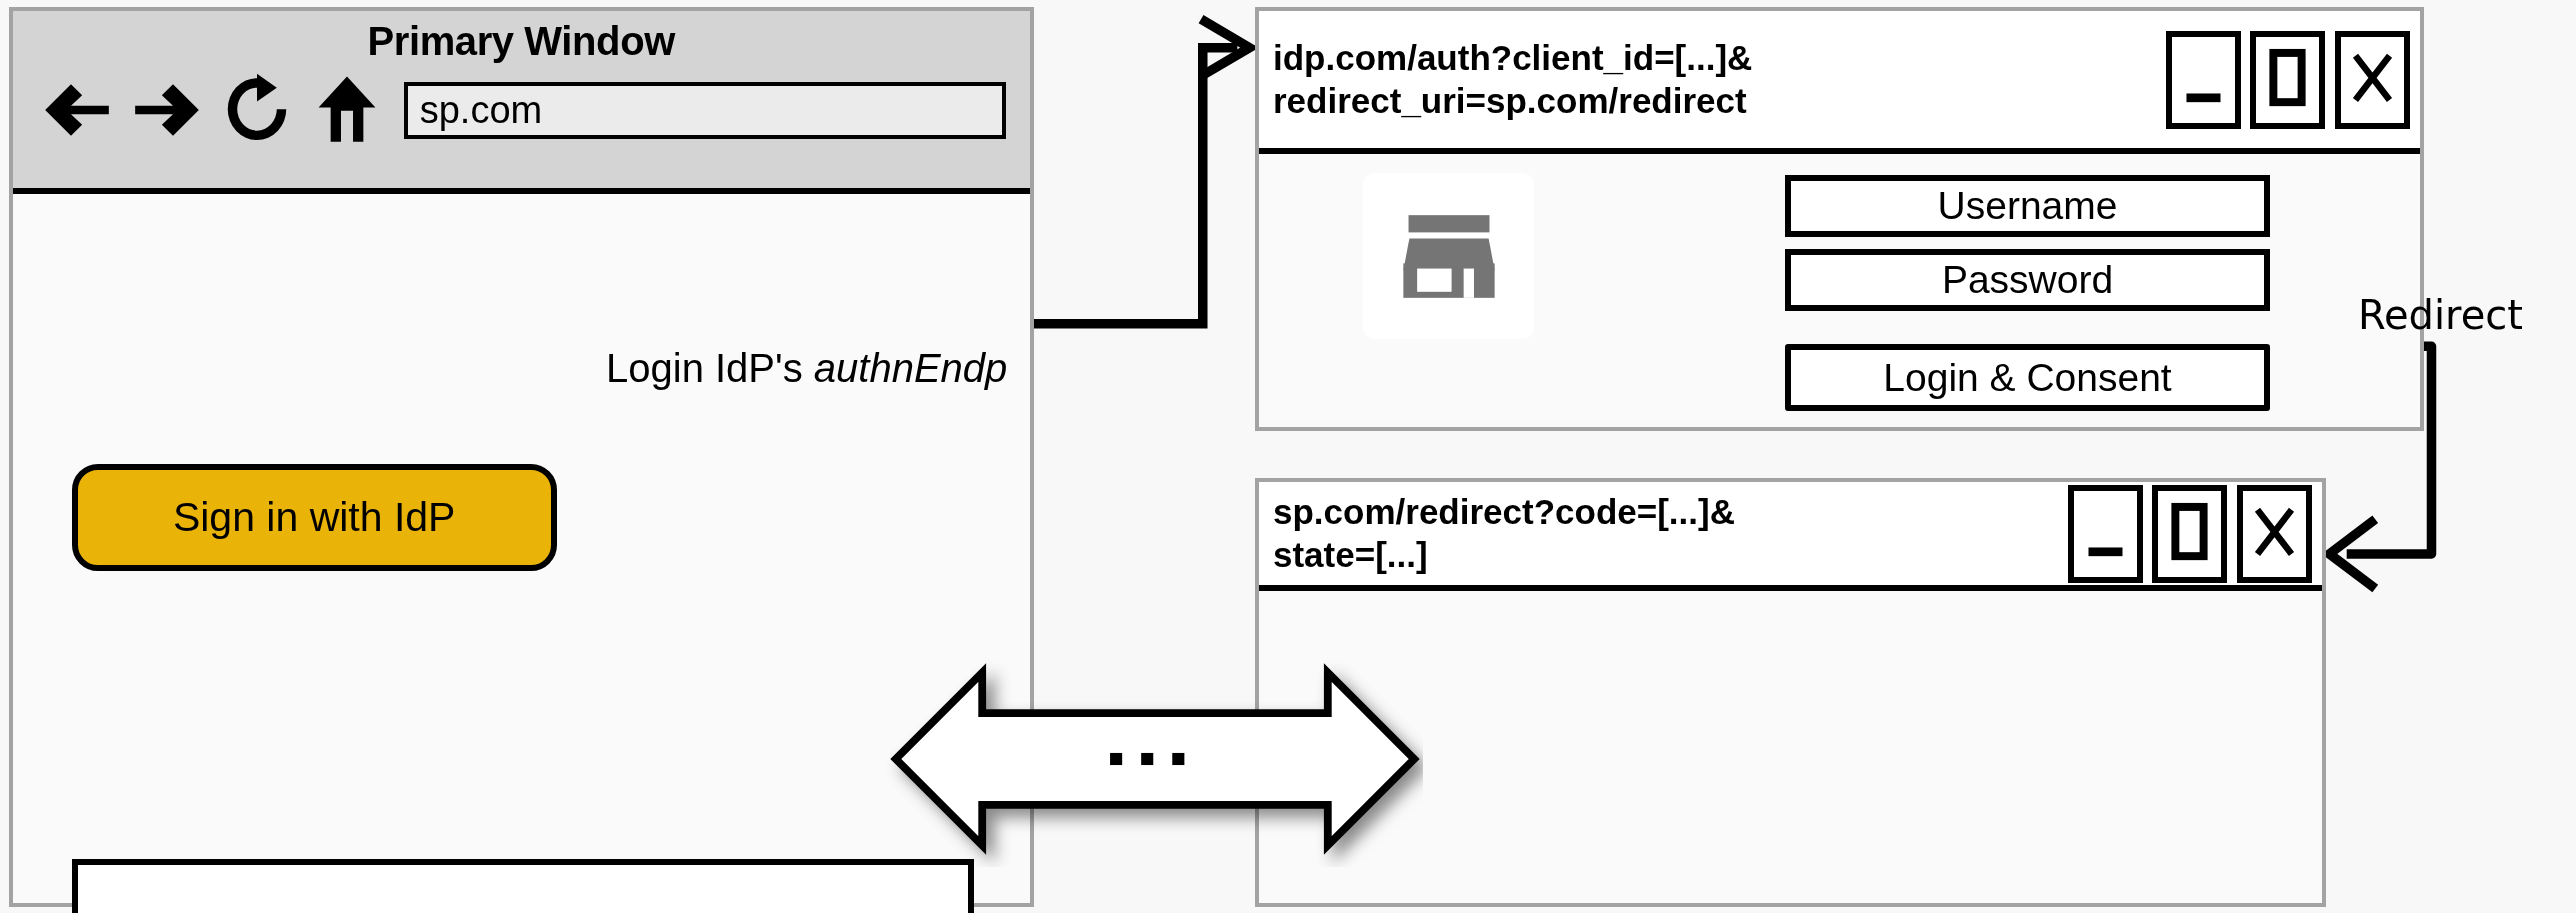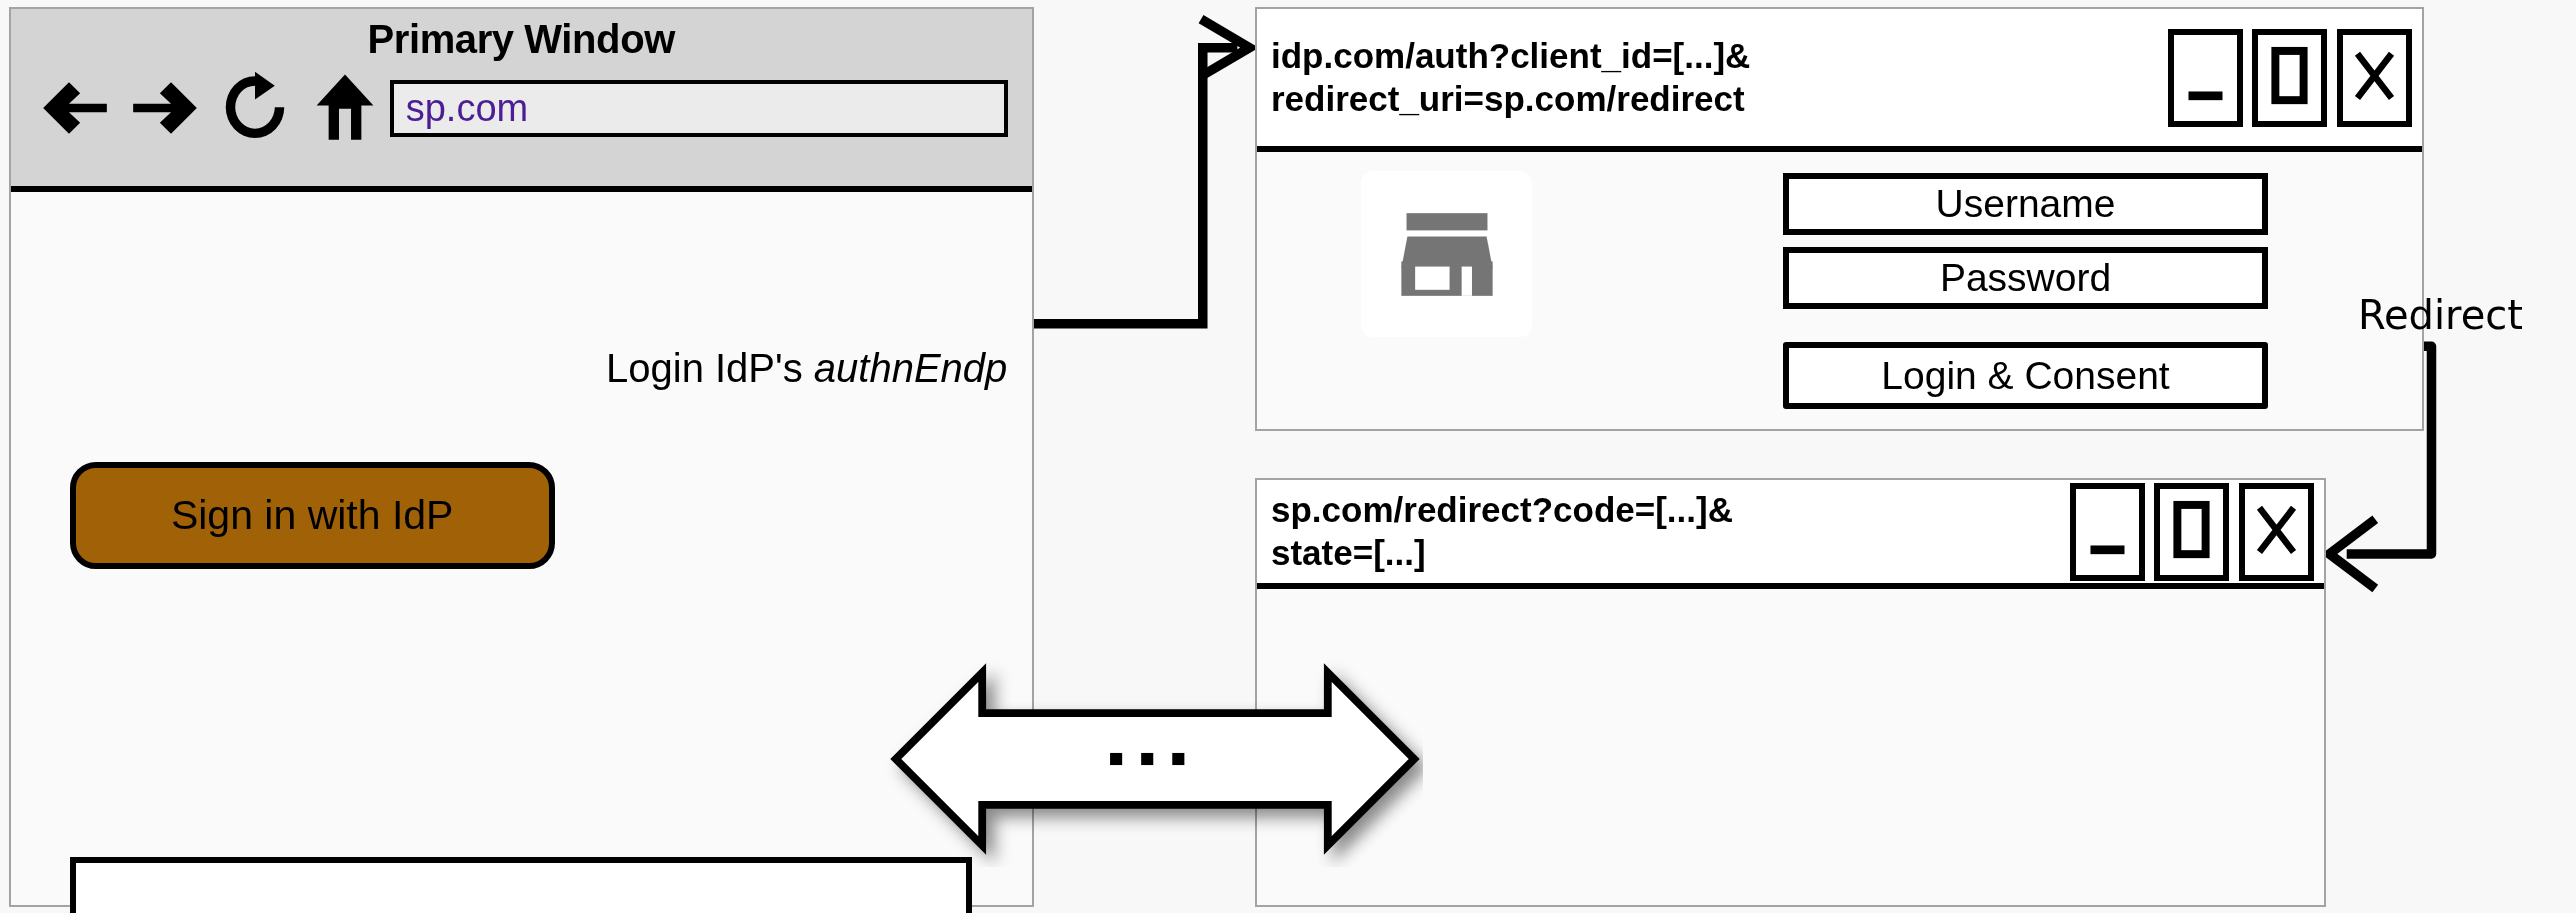--- a/index.html
+++ b/index.html
@@ -12,21 +12,21 @@
     overflow: hidden;
     font-family: "Liberation Sans", sans-serif;
     -webkit-font-smoothing: antialiased;
   }
   .stage { position: absolute; inset: 0; }
 
   
   .win {
     position: absolute;
     background: #fafafa;
-    border: 2px solid #a3a3a3;
+    border: 4px solid #a3a3a3;
     box-sizing: border-box;
     z-index: 5;
   }
   .win-title {
     box-sizing: border-box;
     display: flex;
     align-items: center;
     border-bottom: 6px solid #000;
   }
 
@@ -60,42 +60,43 @@
     gap: 0;
   }
   .nav-ico {
     width: 90px; height: 74px;
     display: flex; align-items: center; justify-content: center;
     flex: 0 0 auto;
   }
   .nav-ico svg { display: block; }
   .urlbar {
     flex: 1 1 auto;
+    margin-left: 12px;
     margin-right: 5.2px;
     height: 57px;
     background: #ebebeb;
     border: 4.3px solid #000;
     box-sizing: border-box;
     display: flex;
     align-items: center;
     padding-left: 12px;
     font-size: 38px;
-    color: #4c1d95;
+    color: #000000;
     font-family: "Liberation Sans", sans-serif;
   }
   .win-body { position: relative; width: 100%; height: 100%; }
 
   
   .pill-btn {
     position: absolute;
     left: 59px; top: 270px;
     width: 485px; height: 107px;
     border: 6px solid #000;
     border-radius: 26px;
-    background: #a16207;
+    background: #eab308;
     box-sizing: border-box;
     display: flex; align-items: center; justify-content: center;
     font-size: 41px;
     color: #000;
     z-index: 12;
   }
 
   
   .code-box {
     position: absolute;

